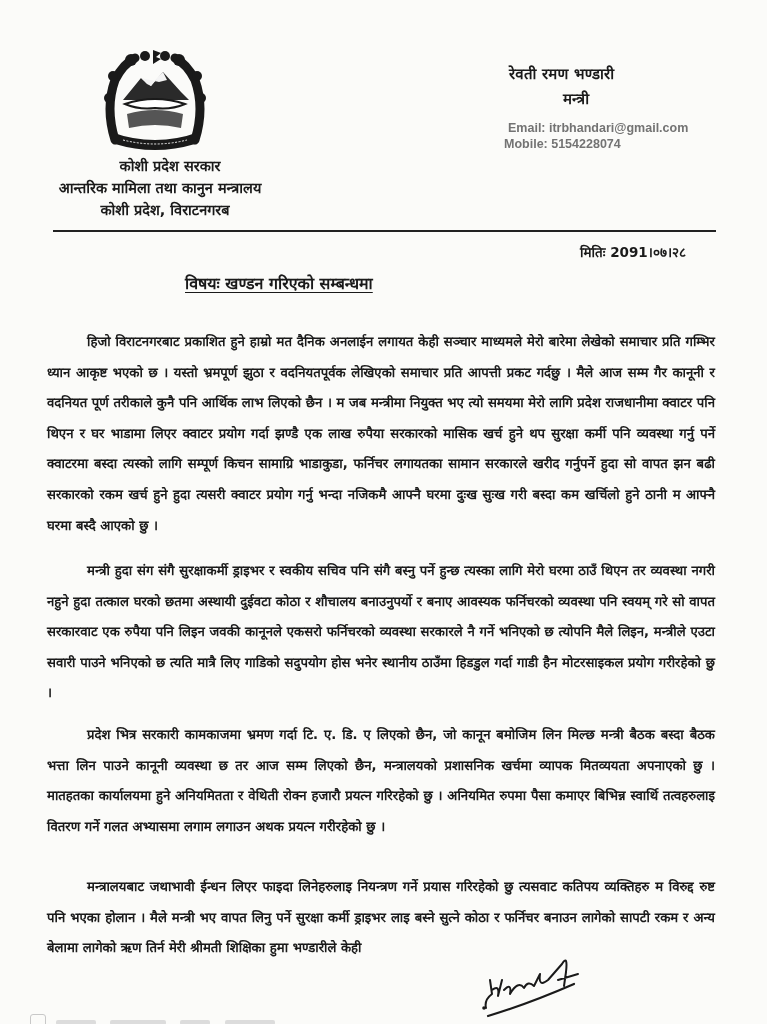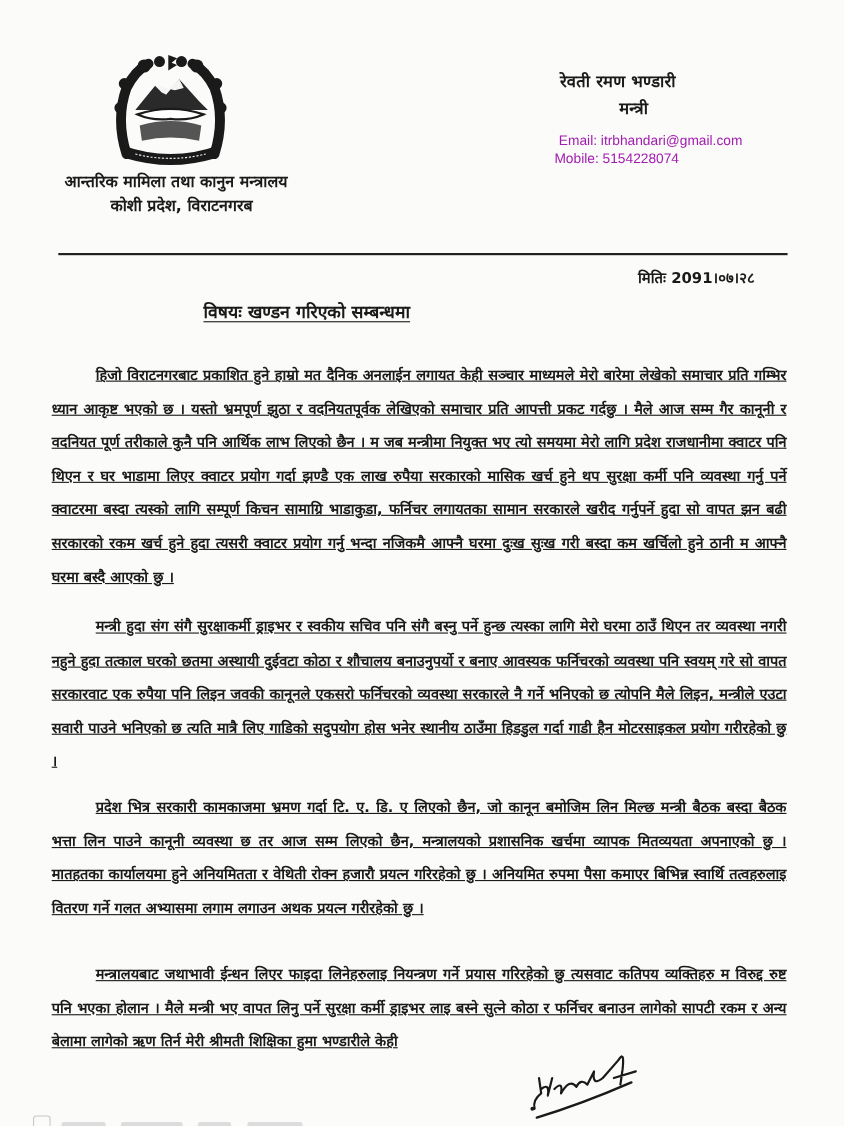--- a/index.html
+++ b/index.html
@@ -12,26 +12,26 @@
   }
   .page { position: absolute; inset: 0; }
   .emblem { position: absolute; left: 101px; top: 48px; width: 108px; height: 105px; }
   .org { position: absolute; left: 40px; top: 155px; width: 240px; text-align: center; }
   .org div { font-size: 14.5px; font-weight: bold; line-height: 22px; white-space: nowrap; }
   .org .l1 { margin-left: 20px; }
   .org .l3 { margin-left: 10px; }
   .minister { position: absolute; left: 509px; top: 63px; }
   .minister .name { font-size: 15px; font-weight: bold; letter-spacing: 0.2px; }
   .minister .role { font-size: 15px; font-weight: bold; margin: 5px 0 0 54px; }
-  .contact { position: absolute; left: 508px; top: 120px; font-family: "Liberation Sans", sans-serif; font-weight: normal; font-size: 12.5px; line-height: 16px; color: #a21caf; }
+  .contact { position: absolute; left: 508px; top: 120px; font-family: "Liberation Sans", sans-serif; font-weight: bold; font-size: 12.5px; line-height: 16px; color: #737373; }
   .contact .mob { margin-left: -4px; }
   .rule { position: absolute; left: 53px; top: 230px; width: 663px; height: 2px; background: #222; }
   .date { position: absolute; left: 580px; top: 243px; font-size: 13.5px; font-weight: bold; }
   .subject { position: absolute; left: 185px; top: 272px; font-size: 16px; font-weight: bold; text-decoration: underline; text-underline-offset: 3px; }
-  .body-text { position: absolute; left: 47px; width: 668px; font-size: 13.2px; font-weight: bold; line-height: 30.6px; text-align: justify; text-decoration: underline; }
+  .body-text { position: absolute; left: 47px; width: 668px; font-size: 13.2px; font-weight: bold; line-height: 30.6px; text-align: justify; }
   .body-text p { margin: 0; text-indent: 40px; }
   .p1 { top: 327px; }
   .p2 { top: 556px; }
   .p3 { top: 720px; }
   .p4 { top: 872px; }
   .signature { position: absolute; left: 478px; top: 950px; width: 130px; height: 70px; }
   .watermark { position: absolute; left: 30px; top: 1014px; width: 300px; height: 10px; }
   .wm-icon { position: absolute; left: 0; top: 0; width: 14px; height: 12px; border: 1.5px solid #c8c8c8; border-radius: 3px; }
   .wm-bar { position: absolute; top: 6px; height: 5px; background: #dcdcdc; border-radius: 2px; }
 </style>
@@ -54,20 +54,21 @@
     <path d="M52,2 L52,16 L60,11 L55,9 L60,5 Z" fill="#1a1a1a"></path>
     <path d="M22,52 L40,30 L50,38 L62,24 L80,44 L88,52 Z" fill="#2a2a2a"></path>
     <path d="M40,30 L46,36 L50,38 L56,30 L62,24 L66,32 L58,34 Z" fill="#f4f4f4"></path>
     <path d="M24,56 Q54,46 84,56 Q70,62 54,60 Q38,62 24,56 Z" fill="#fff" stroke="#1a1a1a" stroke-width="2"></path>
     <path d="M26,66 Q54,58 82,66 L80,80 Q54,74 28,80 Z" fill="#555"></path>
     <path d="M10,84 Q54,100 98,84 L94,96 Q54,108 14,96 Z" fill="#1a1a1a"></path>
     <path d="M22,92 Q54,100 86,92" fill="none" stroke="#eee" stroke-width="1" stroke-dasharray="2 1.5"></path>
   </svg>
 
   <div class="org">
+    <div class="l1">कोशी प्रदेश सरकार</div>
     <div class="l2">आन्तरिक मामिला तथा कानुन मन्त्रालय</div>
     <div class="l3">कोशी प्रदेश, विराटनगरब</div>
   </div>
 
   <div class="minister">
     <div class="name">रेवती रमण भण्डारी</div>
     <div class="role">मन्त्री</div>
   </div>
 
   <div class="contact">

